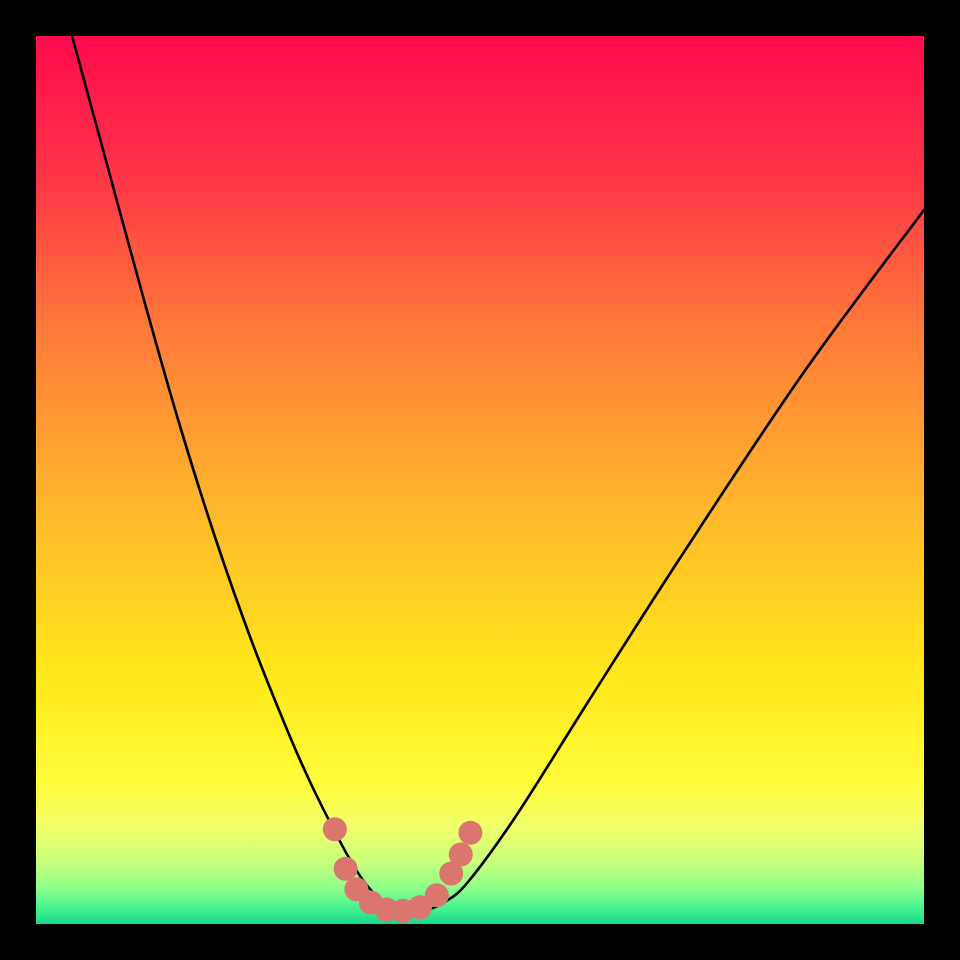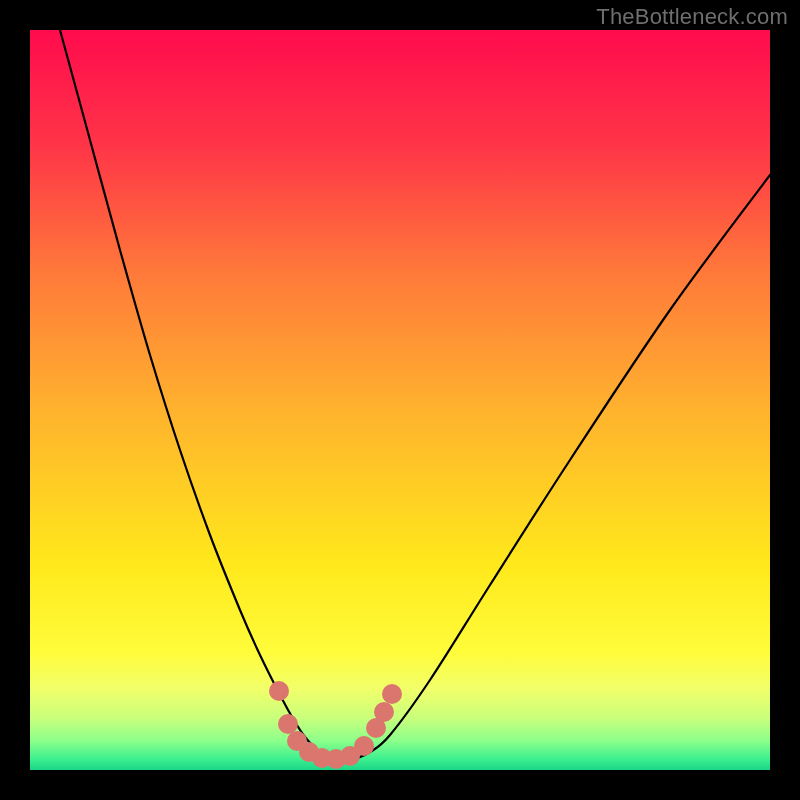--- a/index.html
+++ b/index.html
@@ -78,14 +78,13 @@
           <circle cx="292" cy="728" r="10" class="dot" fill="#db766f"></circle>
           <circle cx="306" cy="729" r="10" class="dot" fill="#db766f"></circle>
           <circle cx="320" cy="726" r="10" class="dot" fill="#db766f"></circle>
           <circle cx="334" cy="716" r="10" class="dot" fill="#db766f"></circle>
           <circle cx="346" cy="698" r="10" class="dot" fill="#db766f"></circle>
           <circle cx="354" cy="682" r="10" class="dot" fill="#db766f"></circle>
           <circle cx="362" cy="664" r="10" class="dot" fill="#db766f"></circle>
         </g>
     </svg>
   </div>
-  <div class="watermark">TheBottleneck.com</div>
 </div>
 
 </body></html>

